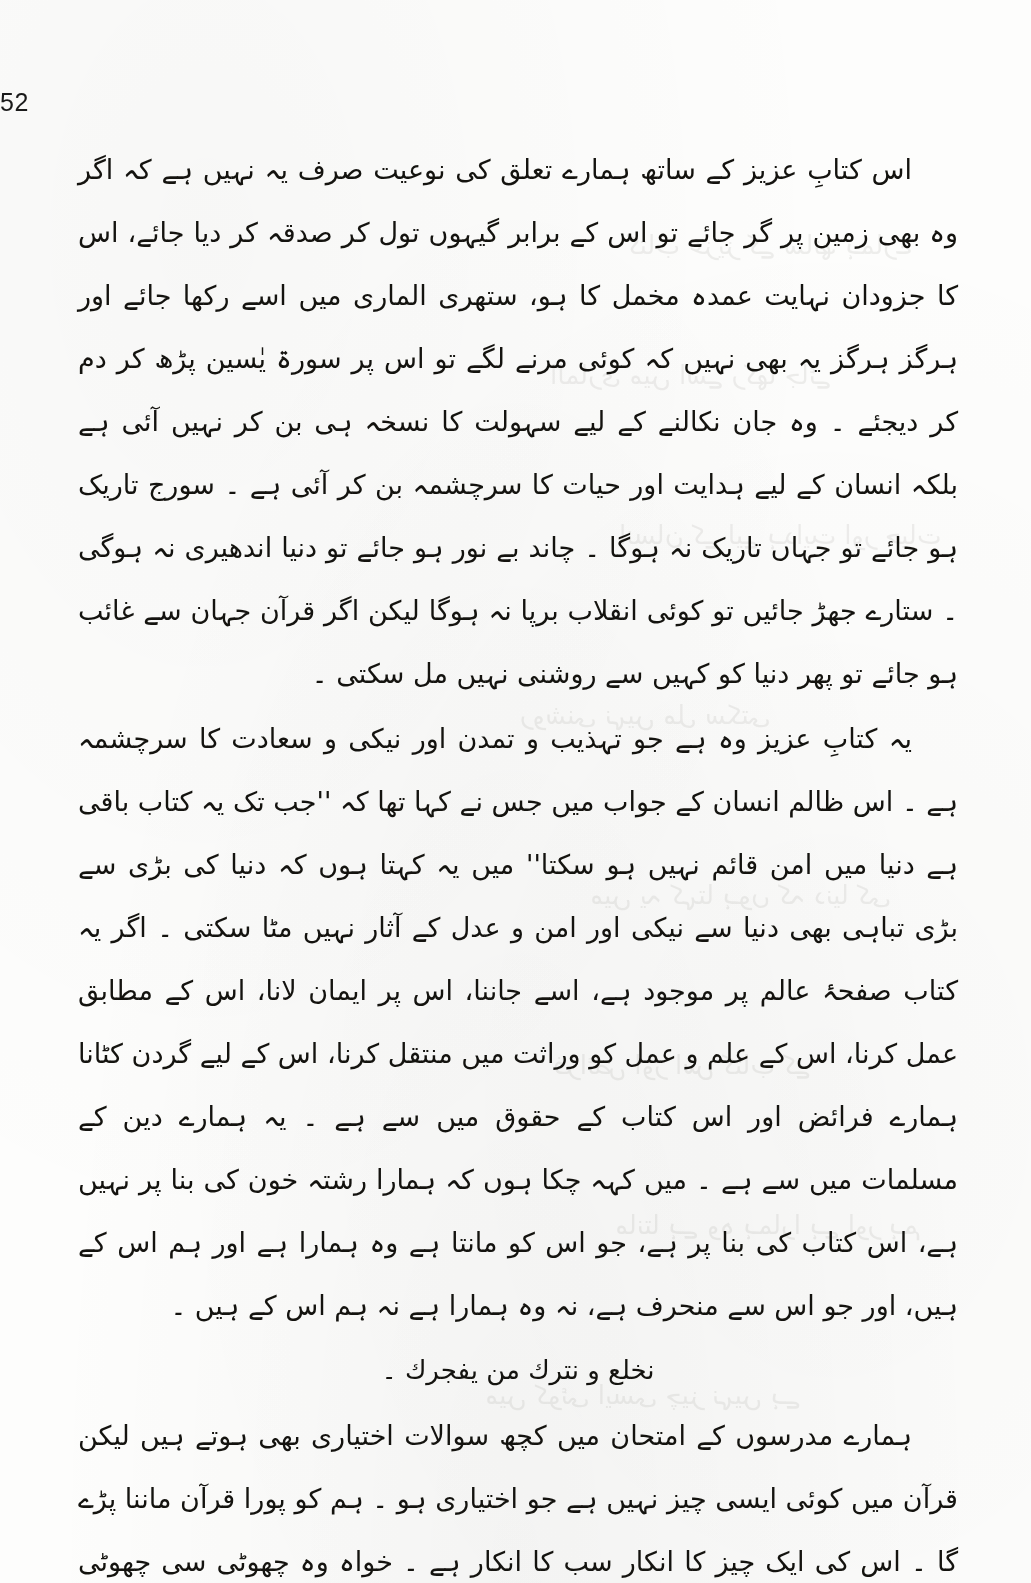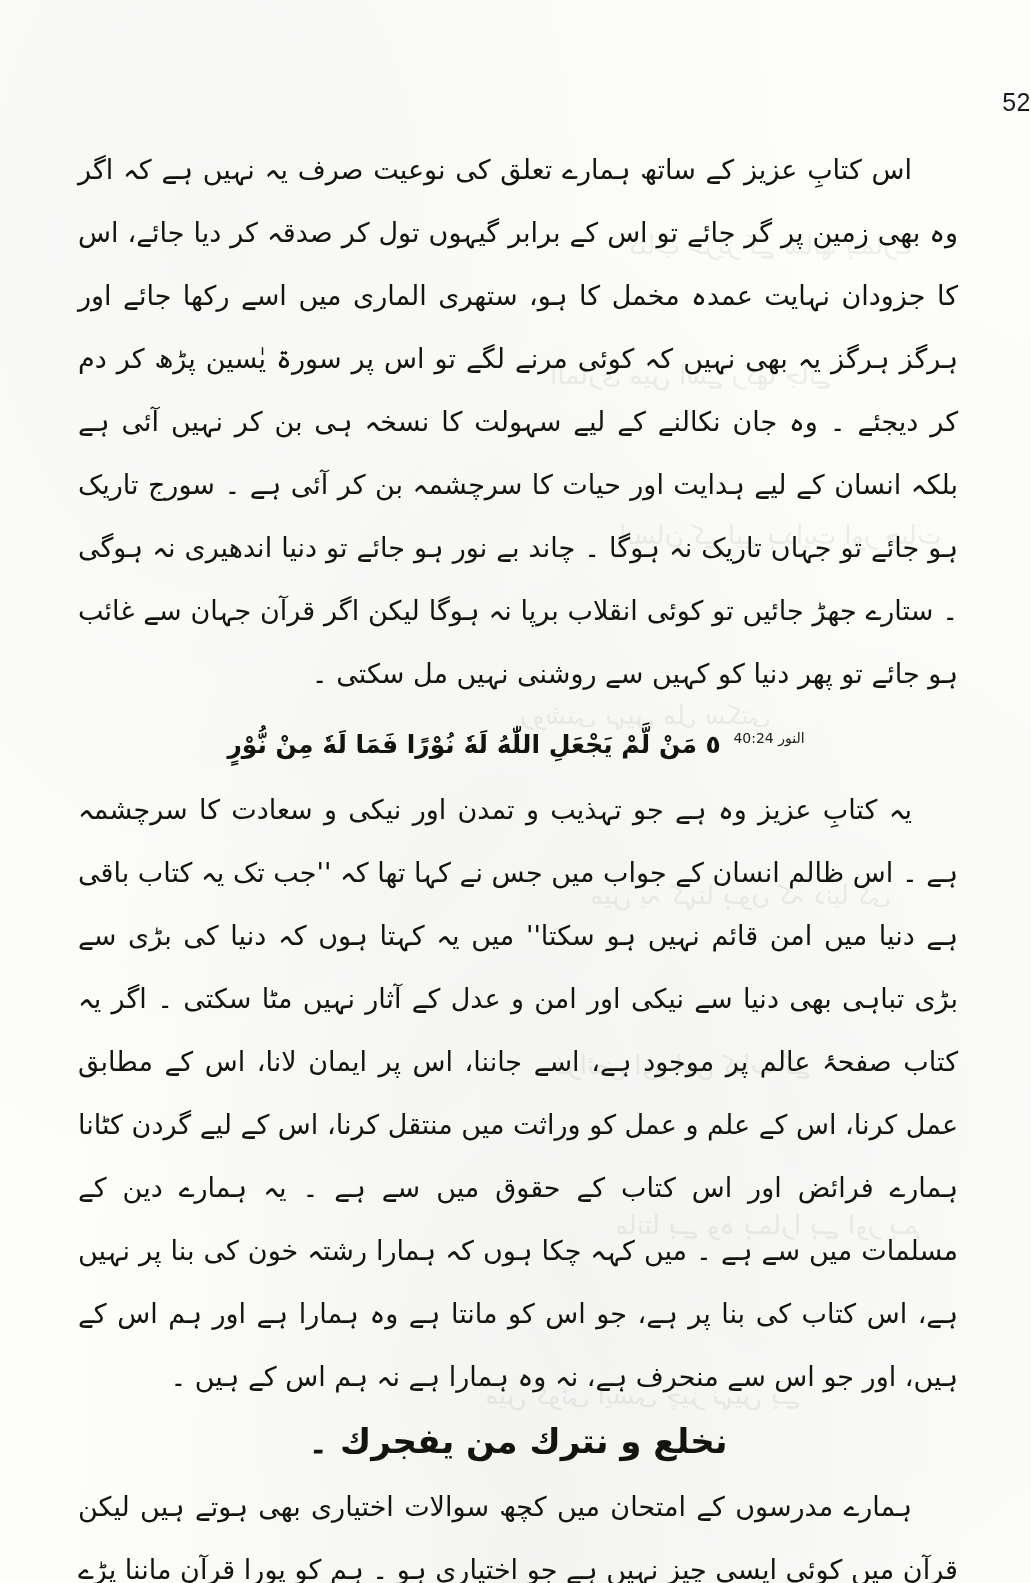--- a/index.html
+++ b/index.html
@@ -41,21 +41,21 @@
     font-family: "DejaVu Sans", sans-serif;
     color: #6d6a63;
     white-space: nowrap;
     transform: scaleX(-1);
   }
   .page-number {
     position: absolute;
     top: 88px;
     left: 0;
     right: 0;
-    text-align: right;
+    text-align: left;
     font-family: "Liberation Sans", sans-serif;
     font-size: 25px;
     color: #1a1a1a;
     letter-spacing: 0.5px;
   }
   .body-text {
     position: absolute;
     top: 138px;
     left: 78px;
     width: 880px;
@@ -81,22 +81,22 @@
     letter-spacing: 0.5px;
   }
   .ref {
     font-size: 14px;
     font-weight: 400;
     vertical-align: super;
     padding: 0 4px;
     color: #20201c;
   }
   .arabic-line {
-    font-size: 34px;
-    font-weight: 700;
+    font-size: 26px;
+    font-weight: 400;
   }
   .center-line {
     text-align: center;
     text-align-last: center;
   }
 </style>
 </head>
 <body>
 
 <div class="page">
@@ -114,25 +114,20 @@
     <div class="ghost-line" style="top:1380px; right:230px; font-size:26px;">میں کوئی ایسی چیز نہیں ہے</div>
   </div>
 
   <div class="page-number">52</div>
 
   <div class="body-text">
 
 
     <p class="para indent">اس کتابِ عزیز کے ساتھ ہمارے تعلق کی نوعیت صرف یہ نہیں ہے کہ اگر وہ بھی زمین پر گر جائے تو اس کے برابر گیہوں تول کر صدقہ کر دیا جائے، اس کا جزودان نہایت عمدہ مخمل کا ہو، ستھری الماری میں اسے رکھا جائے اور ہرگز ہرگز یہ بھی نہیں کہ کوئی مرنے لگے تو اس پر سورۃ یٰسین پڑھ کر دم کر دیجئے ۔ وہ جان نکالنے کے لیے سہولت کا نسخہ ہی بن کر نہیں آئی ہے بلکہ انسان کے لیے ہدایت اور حیات کا سرچشمہ بن کر آئی ہے ۔ سورج تاریک ہو جائے تو جہاں تاریک نہ ہوگا ۔ چاند بے نور ہو جائے تو دنیا اندھیری نہ ہوگی ۔ ستارے جھڑ جائیں تو کوئی انقلاب برپا نہ ہوگا لیکن اگر قرآن جہان سے غائب ہو جائے تو پھر دنیا کو کہیں سے روشنی نہیں مل سکتی ۔</p>
 
-    <p class="para center-line">
-      <span class="ref">النور 40:24</span>
-      <span class="verse">٥</span>
-      <span class="verse">مَنْ لَّمْ يَجْعَلِ اللّٰهُ لَهٗ نُوْرًا فَمَا لَهٗ مِنْ نُّوْرٍ</span>
-    </p>
 
     <p class="para indent">یہ کتابِ عزیز وہ ہے جو تہذیب و تمدن اور نیکی و سعادت کا سرچشمہ ہے ۔ اس ظالم انسان کے جواب میں جس نے کہا تھا کہ ''جب تک یہ کتاب باقی ہے دنیا میں امن قائم نہیں ہو سکتا'' میں یہ کہتا ہوں کہ دنیا کی بڑی سے بڑی تباہی بھی دنیا سے نیکی اور امن و عدل کے آثار نہیں مٹا سکتی ۔ اگر یہ کتاب صفحۂ عالم پر موجود ہے، اسے جاننا، اس پر ایمان لانا، اس کے مطابق عمل کرنا، اس کے علم و عمل کو وراثت میں منتقل کرنا، اس کے لیے گردن کٹانا ہمارے فرائض اور اس کتاب کے حقوق میں سے ہے ۔ یہ ہمارے دین کے مسلمات میں سے ہے ۔ میں کہہ چکا ہوں کہ ہمارا رشتہ خون کی بنا پر نہیں ہے، اس کتاب کی بنا پر ہے، جو اس کو مانتا ہے وہ ہمارا ہے اور ہم اس کے ہیں، اور جو اس سے منحرف ہے، نہ وہ ہمارا ہے نہ ہم اس کے ہیں ۔</p>
 
     <p class="para center-line arabic-line">نخلع و نترك من يفجرك ۔</p>
 
     <p class="para indent">ہمارے مدرسوں کے امتحان میں کچھ سوالات اختیاری بھی ہوتے ہیں لیکن قرآن میں کوئی ایسی چیز نہیں ہے جو اختیاری ہو ۔ ہم کو پورا قرآن ماننا پڑے گا ۔ اس کی ایک چیز کا انکار سب کا انکار ہے ۔ خواہ وہ چھوٹی سی چھوٹی ہی کیوں نہ ہو ۔ خداوند تعالیٰ ہمارا محتاج نہیں ہے کہ ہم جتنی بھی اس کی اطاعت کریں اتنے ہی پر راضی ہو جائے کہ چلو اگر یہ سو فیصدی مطیع</p>
 
   </div>
 </div>
 

